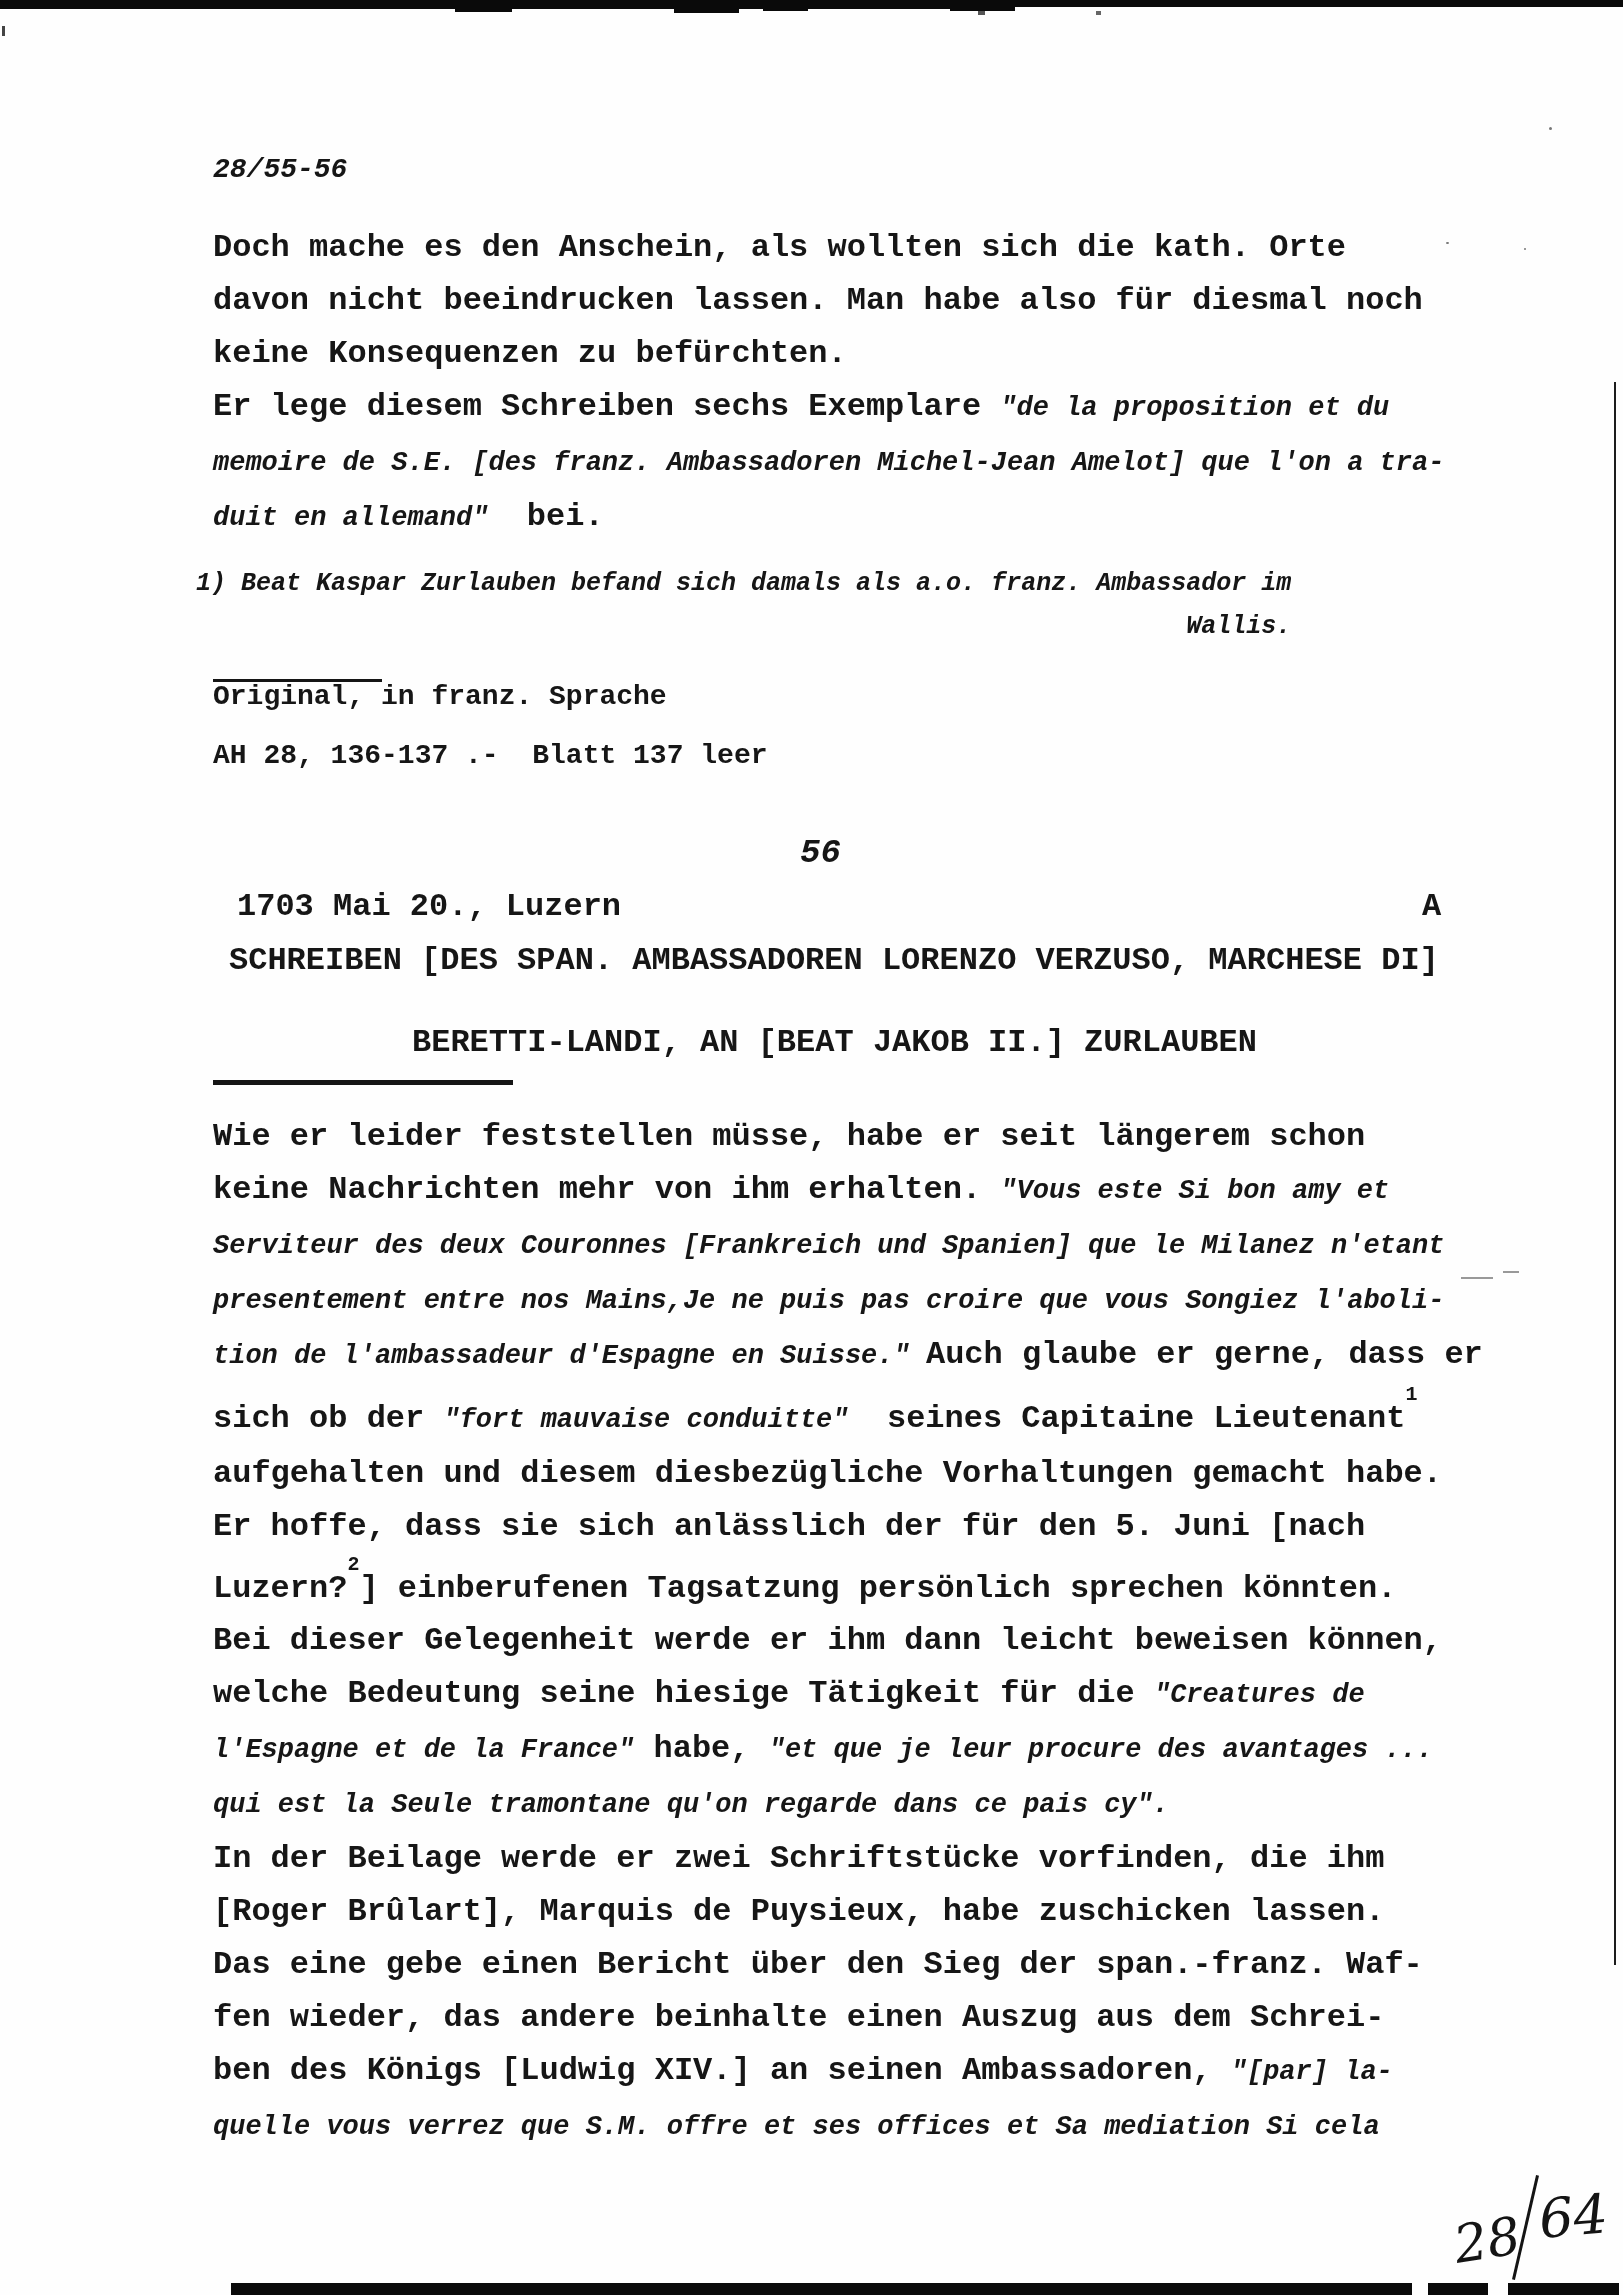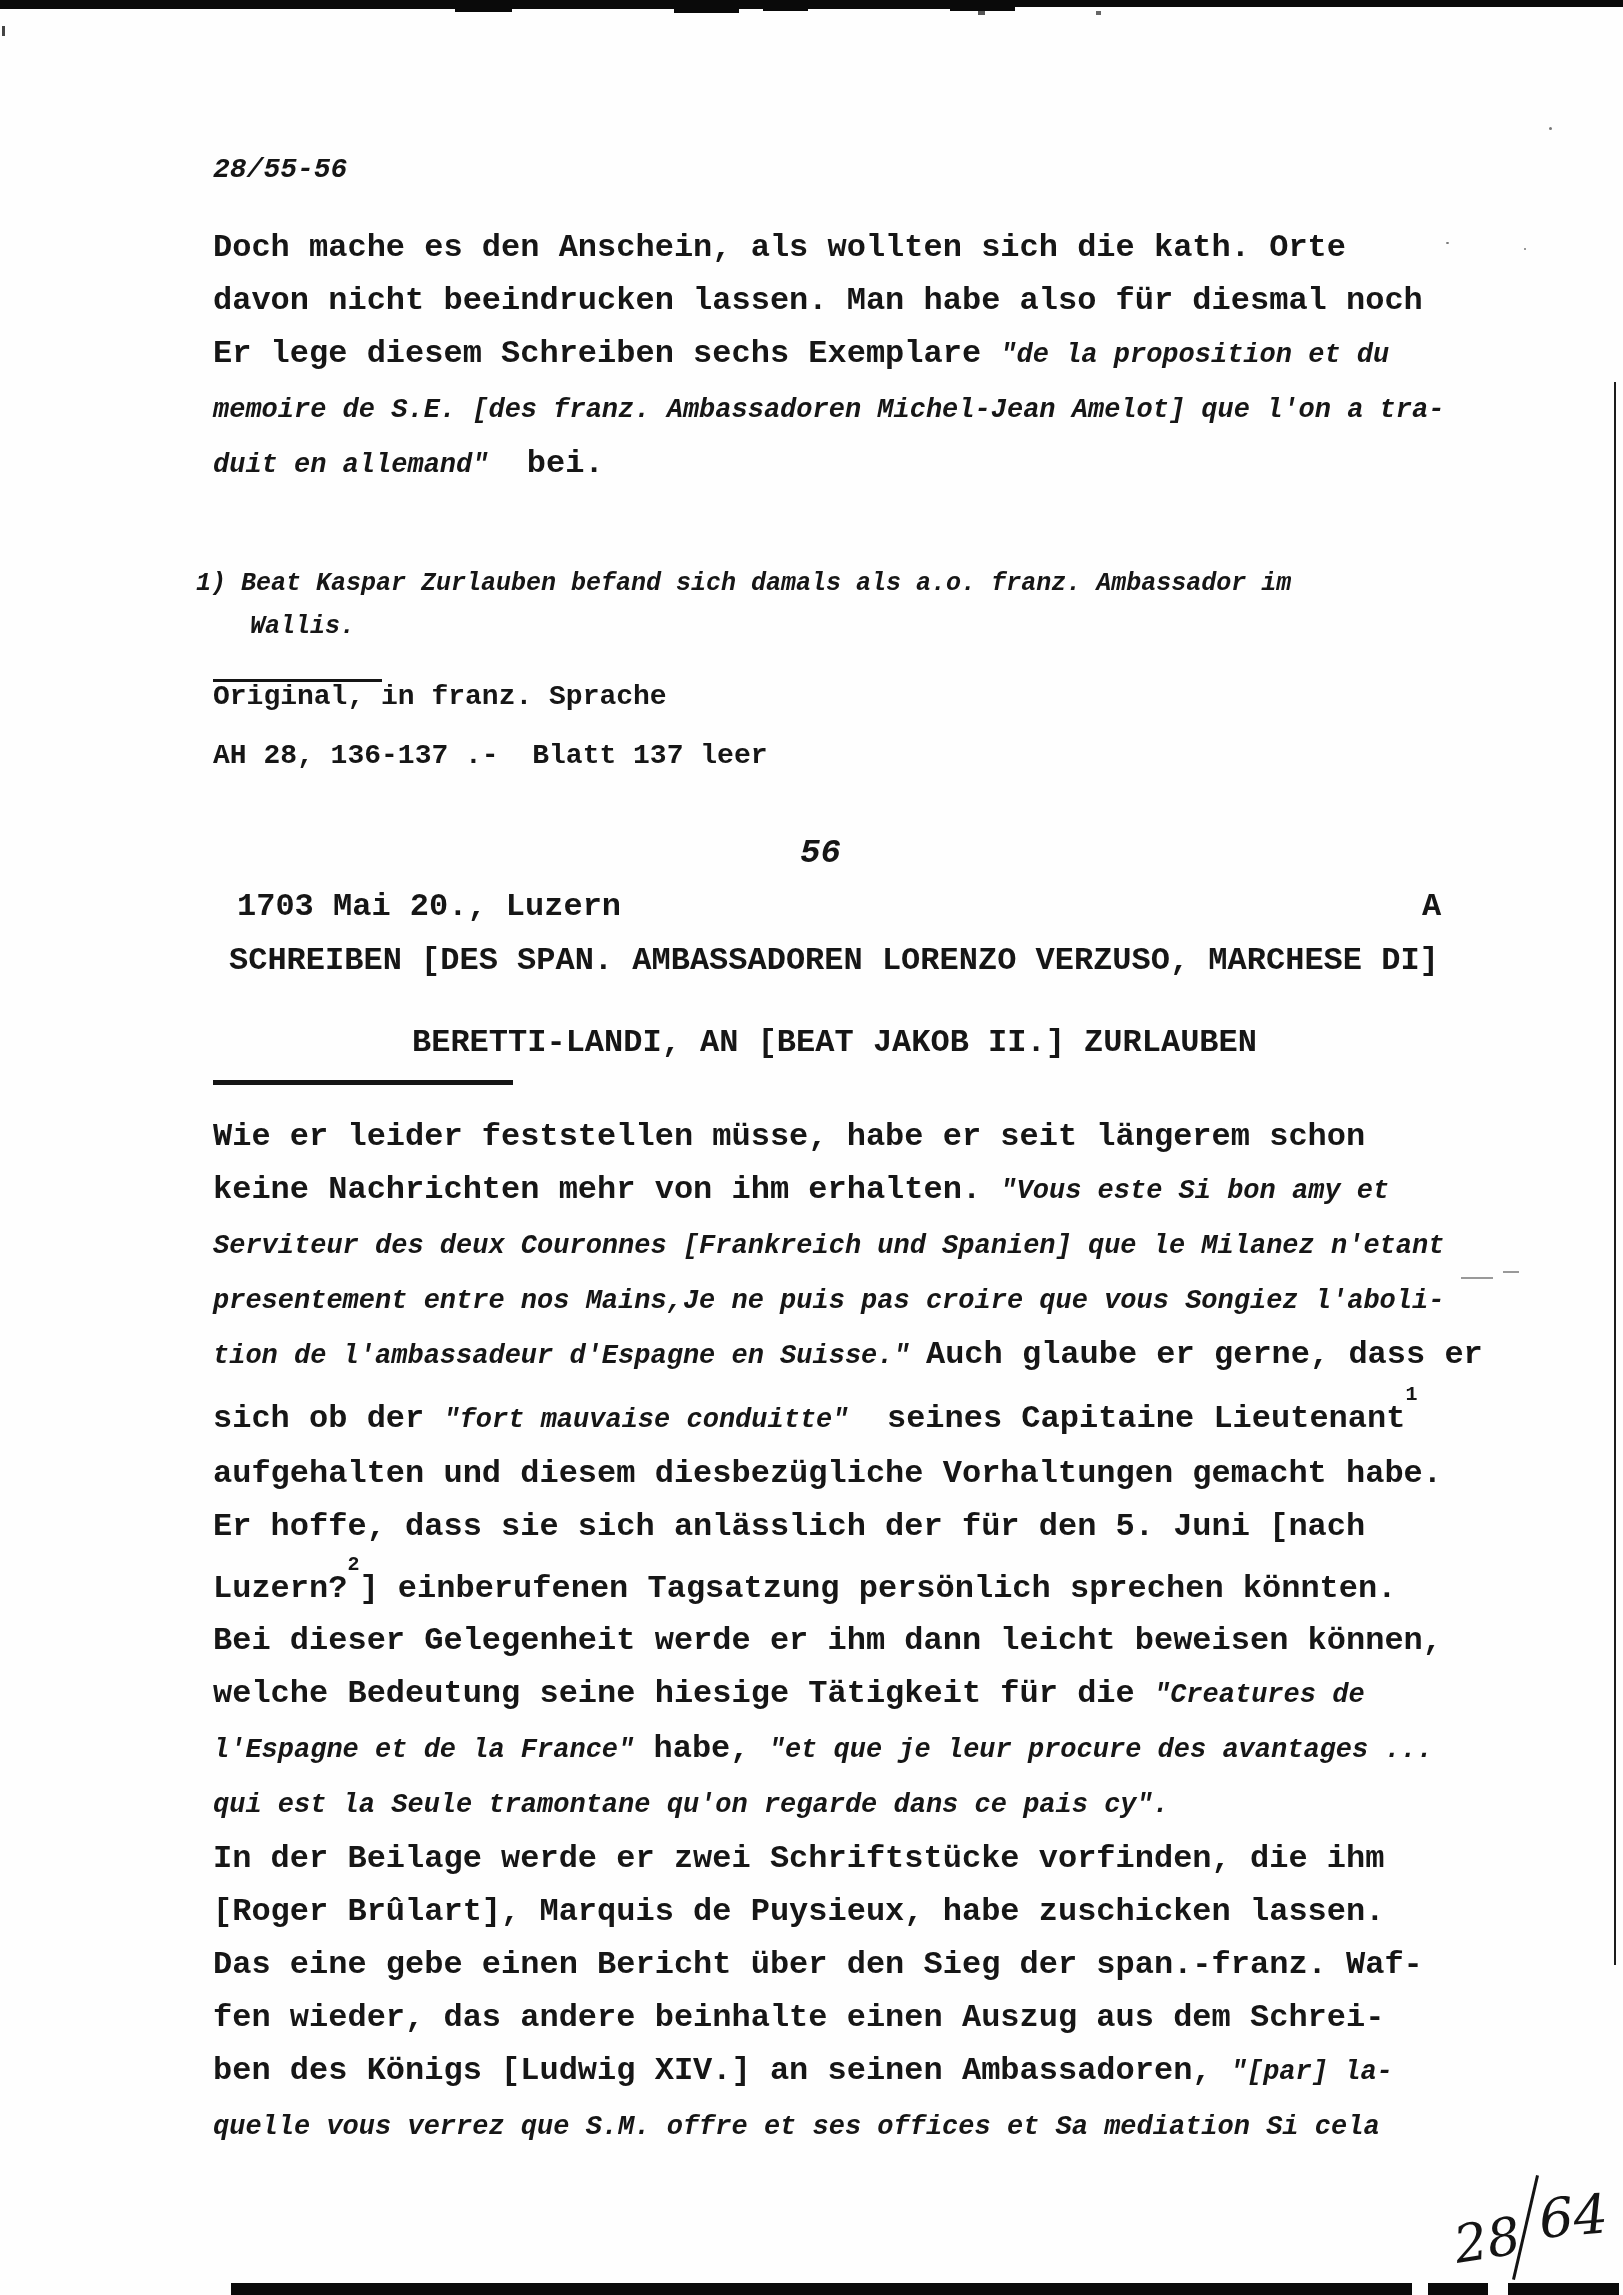--- a/index.html
+++ b/index.html
@@ -10,21 +10,21 @@
   }
   
   .tl{white-space:pre;line-height:53px;font-size:32px;font-weight:700;}
   .tl .it{font-style:italic;font-size:27px;font-weight:600;}
   .tl sup{font-size:20px;position:relative;top:-14.6px;font-weight:700;}
   .abs{position:absolute;}
   .h{position:absolute;font-weight:700;font-size:32px;white-space:pre;}
   .header-num{position:absolute;font-style:italic;font-weight:600;font-size:28px;white-space:pre;}
   .footnote .tl{font-size:25px;line-height:43px;font-weight:600;}
   .footnote .tl .it{font-size:25px;}
-  .footnote .ind{padding-left:54px;}
+  .footnote .ind{padding-left:54px;text-align:right;}
   .prov{position:absolute;font-weight:700;font-size:28px;line-height:41px;white-space:pre;}
   .rule{position:absolute;background:#151515;}
   .artifact{position:absolute;background:#0a0a0a;}
   .pencil{position:absolute;background:#999;}
   .dot{position:absolute;background:#777;border-radius:50%;}
   .hand{position:absolute;font-family:"DejaVu Serif",serif;font-style:italic;color:#141414;}
   .hand .d1{position:absolute;left:11.4px;top:36px;font-size:52px;transform:rotate(-9deg);}
   .hand .d2{position:absolute;left:96px;top:11.4px;font-size:54px;transform:rotate(-5deg);}
   .hand .slash{position:absolute;left:81px;top:0px;width:3.2px;height:107px;background:#141414;transform:rotate(13deg);}
 </style>
@@ -41,20 +41,21 @@
   <div class="artifact" style="left:950px;top:0;width:65px;height:10.6px;"></div>
   <div class="artifact" style="left:978px;top:10.6px;width:6.5px;height:4.9px;background:#555;"></div>
   <div class="artifact" style="left:1096px;top:10.6px;width:4.9px;height:4.9px;background:#666;"></div>
   <div class="artifact" style="left:1.6px;top:26px;width:3.2px;height:9.7px;background:#444;"></div>
 
   <div class="header-num" style="left:213px;top:154px;">28/55-56</div>
 
   <div class="abs" style="left:213px;top:221px;">
       <div class="tl"><span>Doch mache es den Anschein, als wollten sich die kath. Orte</span></div>
       <div class="tl"><span>davon nicht beeindrucken lassen. Man habe also für diesmal noch</span></div>
+      <div class="tl"><span>keine Konsequenzen zu befürchten.</span></div>
       <div class="tl"><span>Er lege diesem Schreiben sechs Exemplare </span><span class="it">"de la proposition et du</span></div>
       <div class="tl"><span class="it">memoire de S.E. [des franz. Ambassadoren Michel-Jean Amelot] que l'on a tra-</span></div>
       <div class="tl"><span class="it">duit en allemand"</span><span>  bei.</span></div>
     </div>
 
   <div class="abs footnote" style="left:196px;top:562px;">
       <div class="tl"><span class="it">1) Beat Kaspar Zurlauben befand sich damals als a.o. franz. Ambassador im</span></div>
       <div class="tl ind"><span class="it">Wallis.</span></div>
     </div>
 

